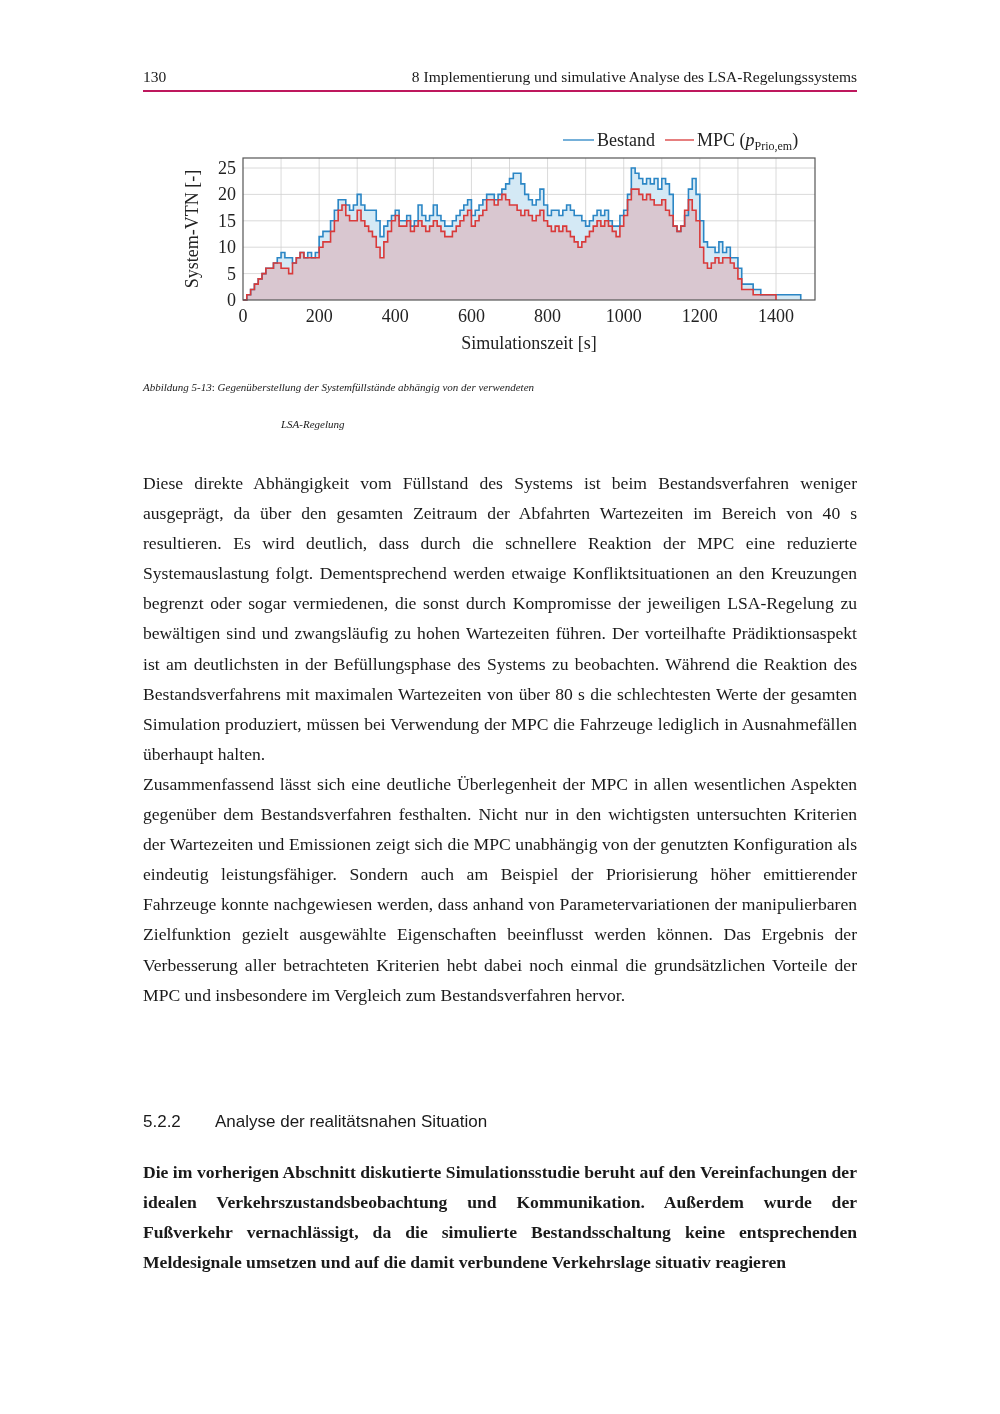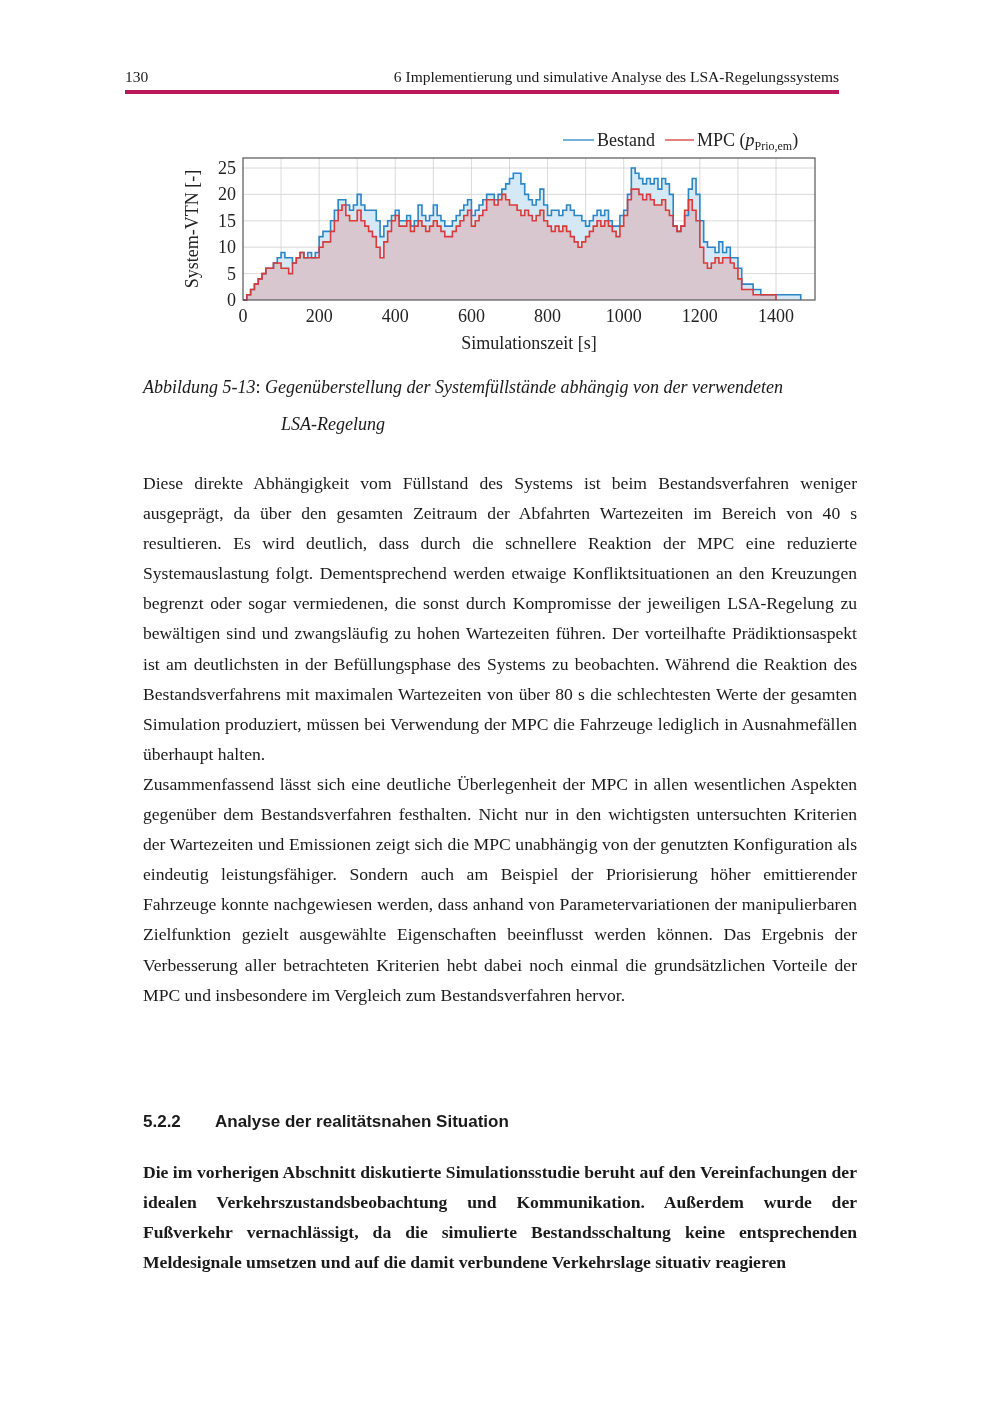--- a/index.html
+++ b/index.html
@@ -1,36 +1,36 @@
 <!DOCTYPE html>
 <html><head>
 <meta charset="utf-8">
 <style>
   html, body { margin:0; padding:0; background:#ffffff; }
   body { width:1000px; height:1414px; position:relative; overflow:hidden;
          font-family:"Liberation Serif", "DejaVu Serif", serif; color:#1a1a1a; }
-  .running-head { position:absolute; left:125px; top:68px; width:714px; height:22px;
-                  border-bottom:4px solid #be185d; font-size:15.5px; }
+  .running-head { position:absolute; left:143px; top:68px; width:714px; height:22px;
+                  border-bottom:2px solid #be185d; font-size:15.5px; }
   .running-head .pg { position:absolute; left:0; top:0; }
   .running-head .chap { position:absolute; right:0; top:0; }
   #chart { position:absolute; left:0; top:0; }
-  .caption { position:absolute; left:143px; top:375px; width:716px; font-style:italic; font-size:18px; line-height:24px; }
+  .caption { position:absolute; left:143px; top:375px; width:716px; font-style:italic; font-size:11px; line-height:24px; }
   .caption .indent { display:block; padding-left:138px;margin-top:13px; }
   .body-text { position:absolute; left:143px; width:714px; font-size:17.6px; line-height:30.1px; text-align:justify; }
   .body-text p { margin:0; text-align:justify; }
-  .sec-head { position:absolute; left:143px; top:1112px; font-family:"Liberation Sans","DejaVu Sans",sans-serif; font-weight:bold; font-size:17px; }
+  .sec-head { position:absolute; left:143px; top:1112px; font-family:"Liberation Sans","DejaVu Sans",sans-serif; font-weight:normal; font-size:17px; }
   .sec-head .num { display:inline-block; width:72px; }
   svg text { font-family:"Liberation Serif","DejaVu Serif",serif; }
 </style>
 </head>
 <body>
 
 <div class="running-head">
   <span class="pg">130</span>
-  <span class="chap">6 Implementierung und simulative Analyse des LSA-Regelungssystems</span>
+  <span class="chap">8 Implementierung und simulative Analyse des LSA-Regelungssystems</span>
 </div>
 
 <svg id="chart" width="1000" height="360" viewBox="0 0 1000 360">
   <g id="grid">
       <line x1="281.07142857142856" x2="281.07142857142856" y1="158" y2="300" stroke="#d0d0d0" stroke-width="0.8"></line>
       <line x1="319.1428571428571" x2="319.1428571428571" y1="158" y2="300" stroke="#d0d0d0" stroke-width="0.8"></line>
       <line x1="357.2142857142857" x2="357.2142857142857" y1="158" y2="300" stroke="#d0d0d0" stroke-width="0.8"></line>
       <line x1="395.2857142857143" x2="395.2857142857143" y1="158" y2="300" stroke="#d0d0d0" stroke-width="0.8"></line>
       <line x1="433.3571428571429" x2="433.3571428571429" y1="158" y2="300" stroke="#d0d0d0" stroke-width="0.8"></line>
       <line x1="471.42857142857144" x2="471.42857142857144" y1="158" y2="300" stroke="#d0d0d0" stroke-width="0.8"></line>

